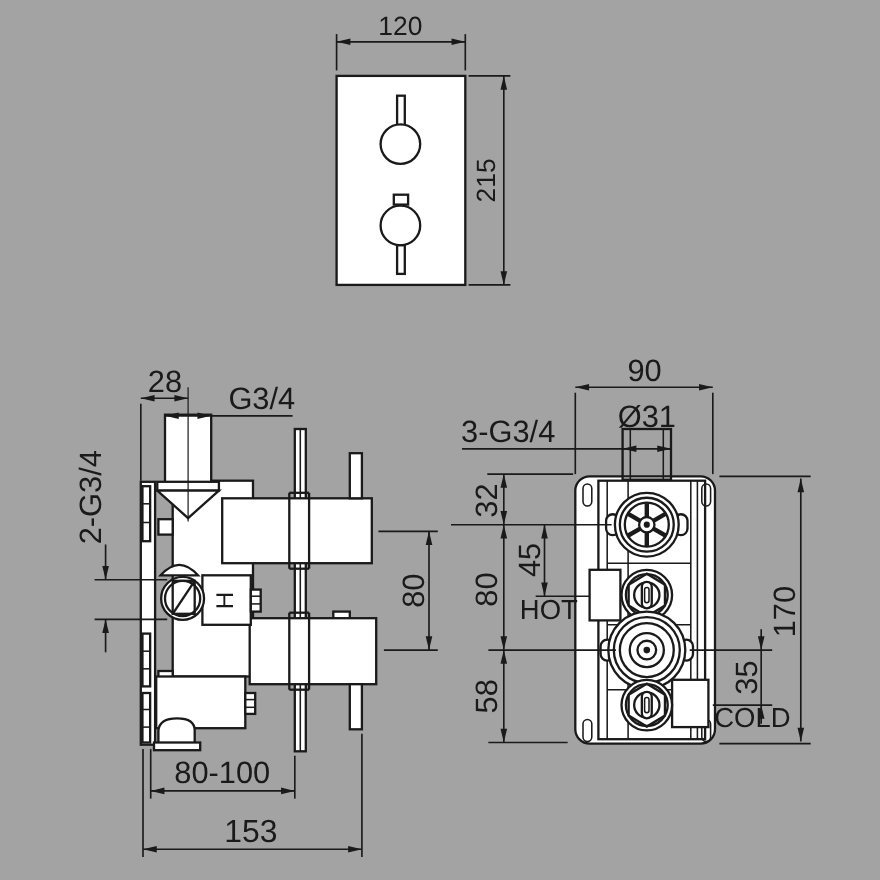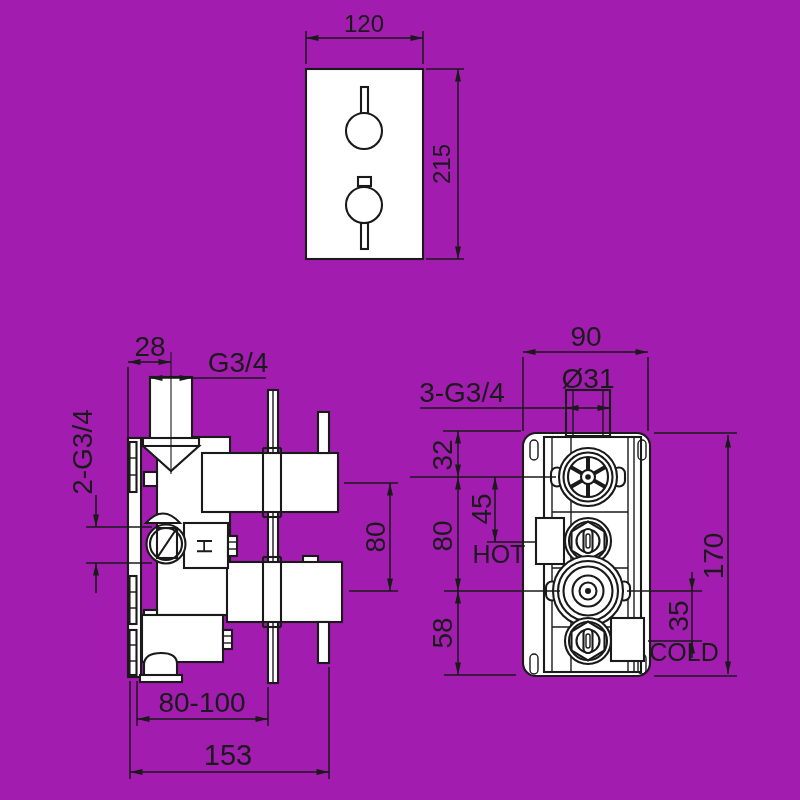--- a/index.html
+++ b/index.html
@@ -1,16 +1,16 @@
 <!DOCTYPE html>
 <html><head>
 <meta charset="utf-8">
 <style>
   html,body { margin:0; padding:0; background:#ffffff; }
-  .stage { width:800px; height:800px; background:#a21caf; position:relative; overflow:hidden; }
+  .stage { width:800px; height:800px; background:#a3a3a3; position:relative; overflow:hidden; }
   svg { display:block; }
   svg text {
     font-family:"Liberation Sans", sans-serif;
     fill:#1a1a1a;
     text-anchor:middle;
   }
   .o  { fill:#ffffff; stroke:#1a1a1a; stroke-width:2.1; stroke-linejoin:miter; }
   .l  { fill:none; stroke:#1a1a1a; stroke-width:2.1; stroke-linecap:butt; }
   .tl { fill:none; stroke:#1a1a1a; stroke-width:1.4; }
   .d  { fill:none; stroke:#1a1a1a; stroke-width:1.5; }

